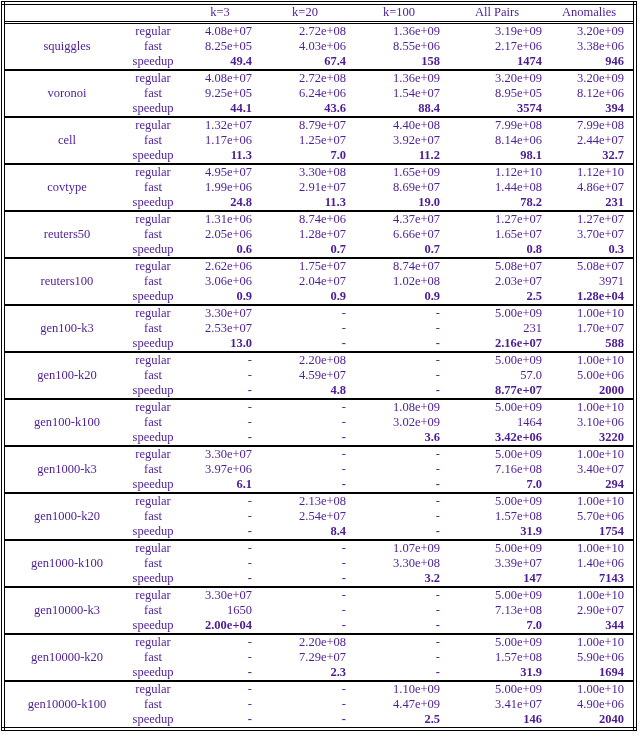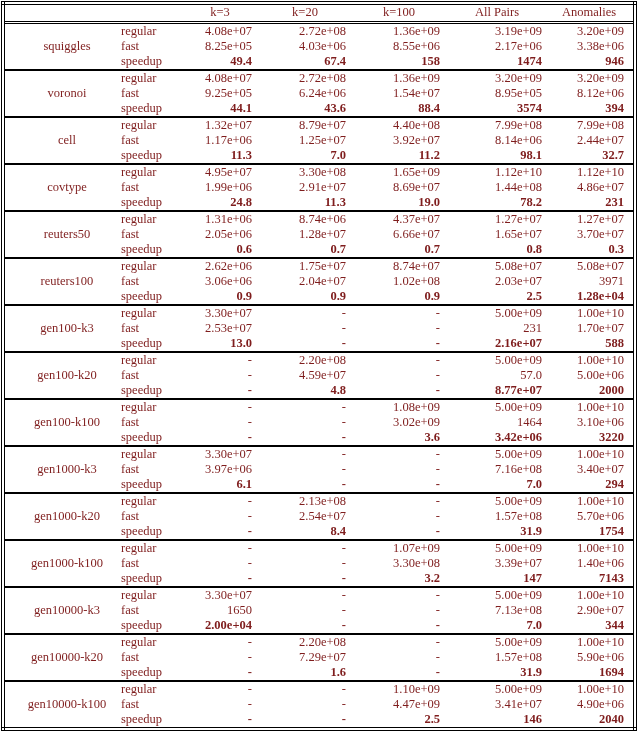--- a/index.html
+++ b/index.html
@@ -8,21 +8,21 @@
     background: #ffffff;
     width: 640px;
   }
   .page {
     width: 640px;
     height: 756px;
     background: #fff;
     box-sizing: border-box;
     padding: 1px 3px 2px 1px;
     font-family: "Liberation Serif", "DejaVu Serif", serif;
-    color: #7f1d1d;
+    color: #4c1d95;
   }
   table.results {
     width: 636px;
     border-collapse: collapse;
     border: 4px double #000;
     table-layout: fixed;
     font-size: 12.5px;
   }
   col.c-name      { width: 116px; }
   col.c-sub       { width: 66px;  }
@@ -50,21 +50,21 @@
     line-height: 1.18;
     white-space: nowrap;
     overflow: hidden;
     vertical-align: middle;
   }
   td.name {
     text-align: center;
     padding-left: 10px;
   }
   td.sub {
-    text-align: left;
+    text-align: center;
     padding-left: 2px;
   }
   td.val {
     text-align: right;
     padding-right: 9px;
     font-variant-numeric: tabular-nums;
   }
   tr.speedup td.val {
     font-weight: bold;
   }
@@ -460,21 +460,21 @@
           <td class="sub">fast</td>
           <td class="val">-</td>
           <td class="val">7.29e+07</td>
           <td class="val">-</td>
           <td class="val">1.57e+08</td>
           <td class="val">5.90e+06</td>
         </tr>
         <tr class="speedup">
           <td class="sub">speedup</td>
           <td class="val">-</td>
-          <td class="val">1.6</td>
+          <td class="val">2.3</td>
           <td class="val">-</td>
           <td class="val">31.9</td>
           <td class="val">1694</td>
         </tr>
       </tbody>
       <tbody class="group">
         <tr class="regular">
           <td class="name" rowspan="3">gen10000-k100</td>
           <td class="sub">regular</td>
           <td class="val">-</td>

